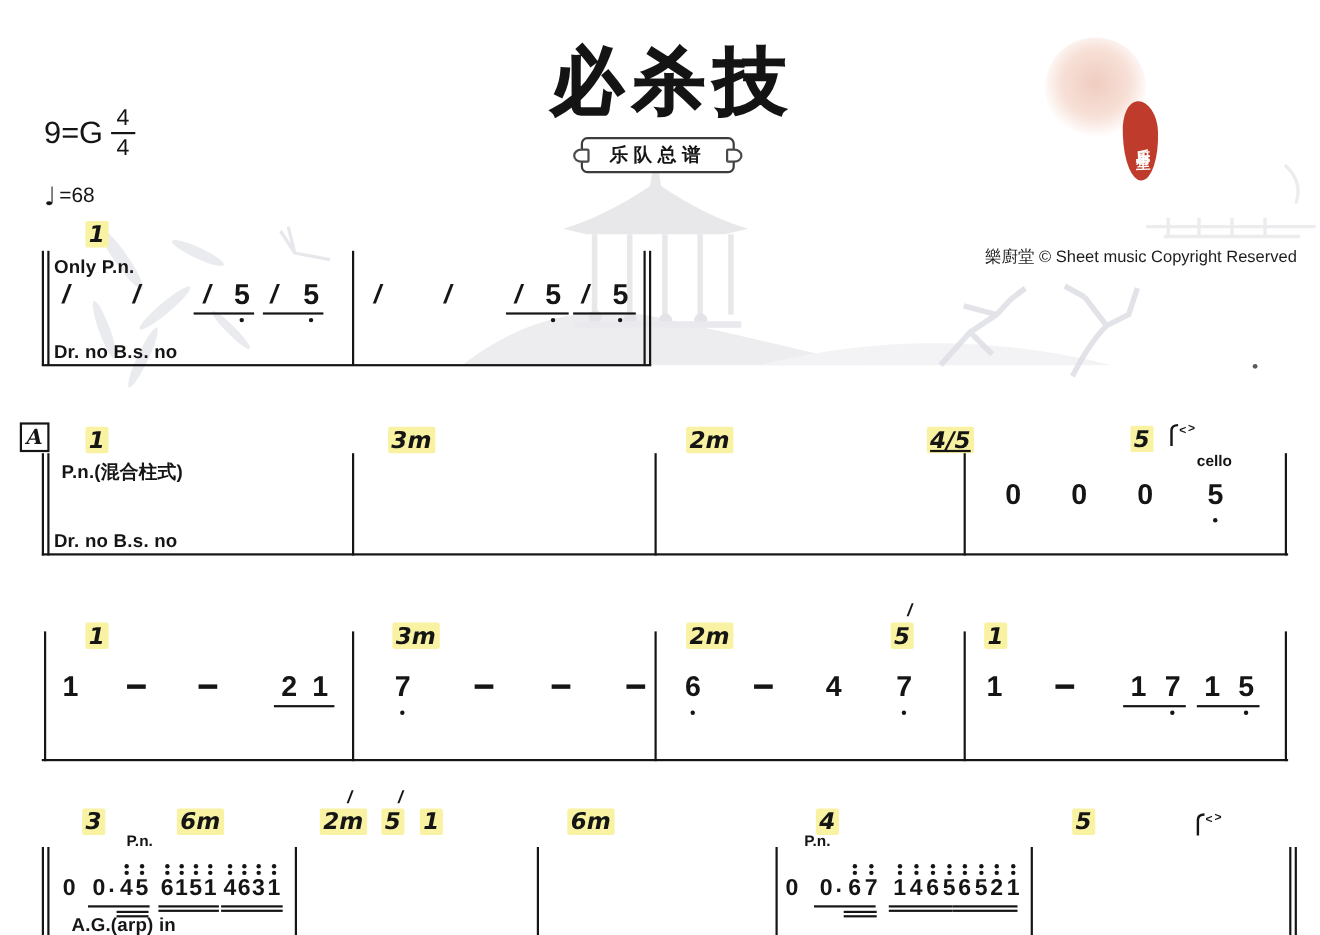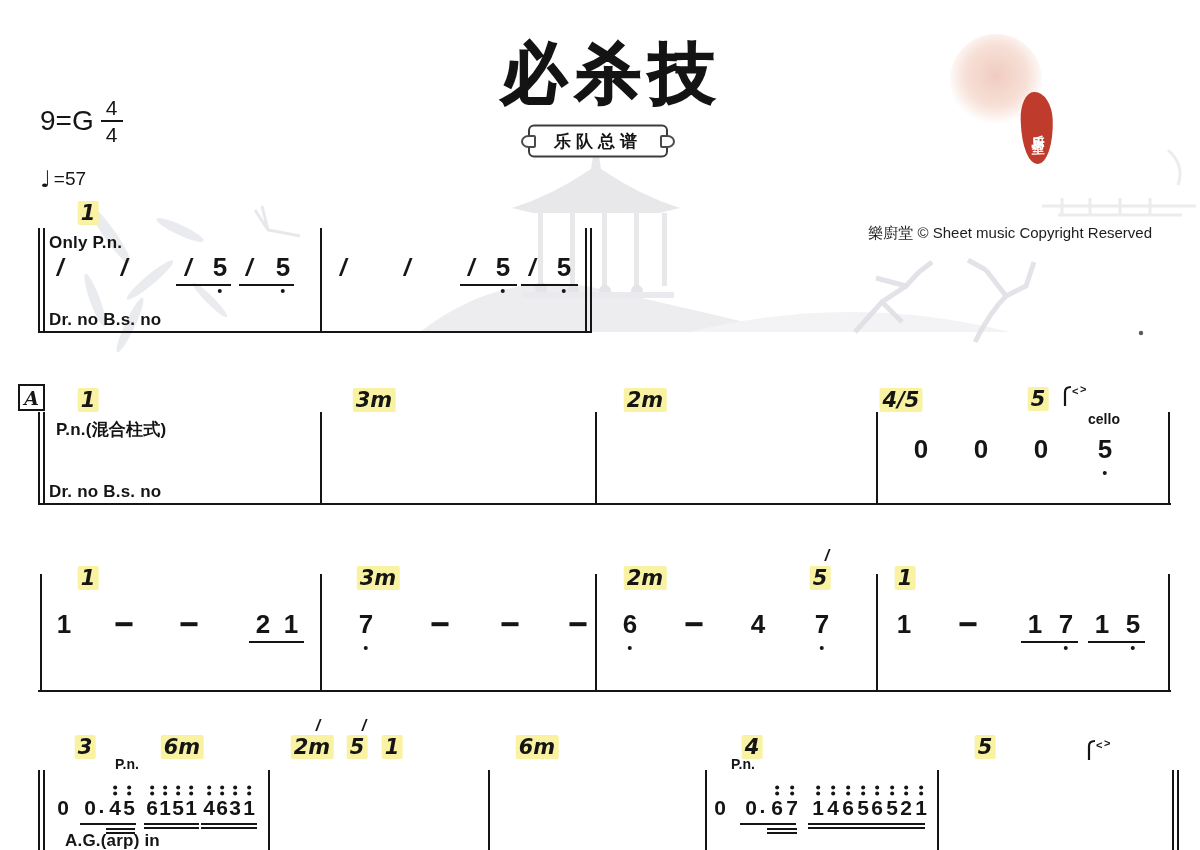--- a/index.html
+++ b/index.html
@@ -46,21 +46,21 @@
   #subtitle::after{right:-9px;border-radius:2px 50% 50% 2px;}
   #sun{position:absolute;left:950px;top:34px;width:92px;height:92px;border-radius:50%;z-index:0;
        background:radial-gradient(circle at 50% 45%,#f0ccc0 0%,#f7e0d7 45%,rgba(255,255,255,0) 72%);}
   #seal{position:absolute;left:1021px;top:92px;width:32px;height:72px;background:#bf3b2b;
         border-radius:45% 55% 52% 48% / 38% 40% 62% 58%;transform:rotate(-2deg);
         display:flex;align-items:center;justify-content:center;z-index:1;
         writing-mode:vertical-rl;text-orientation:upright;
         color:#fff;font:700 13px "DejaVu Sans",sans-serif;letter-spacing:3px;}
   #credits{position:absolute;right:32px;top:90px;text-align:right;z-index:1;
            font:400 19px "Liberation Sans",sans-serif;line-height:27px;color:#222;}
-  #copyright{position:absolute;right:48px;top:224px;font:400 15px "Liberation Sans",sans-serif;color:#1d1d1d;}
+  #copyright{position:absolute;right:21px;top:224px;font:400 15px "Liberation Sans",sans-serif;color:#1d1d1d;}
   #rehearsal{position:absolute;left:18px;top:384px;width:27px;height:27px;border:2.5px solid #151515;
              box-sizing:border-box;display:flex;align-items:center;justify-content:center;
              font:italic 700 19px "DejaVu Serif",serif;background:#fff;z-index:2;}
 </style>
 </head>
 <body>
 
 <div class="page">
 
   <div id="sun"></div>
@@ -108,21 +108,21 @@
   <div id="keybox">
     <span id="key-prefix">9=G</span>
     <span class="frac">
       <span>4</span>
       <span class="bar-line"></span>
       <span>4</span>
     </span>
   </div>
   <div id="tempo">
     <span class="glyph">♩</span>
-    <span class="val">=57</span>
+    <span class="val">=68</span>
   </div>
   <div id="subtitle">乐队总谱</div>
   <div id="title">必杀技</div>
   <div id="seal">乐厨堂</div>
   <div id="copyright">樂廚堂 ©  Sheet music Copyright Reserved</div>
 
   <div id="score">
     <div id="rehearsal">A</div>
   <div class="t ch" style="left: 88px; top: 213px;">1</div>
       <div class="t lb left" style="left: 49px; top: 243px;">Only P.n.</div>
@@ -143,21 +143,21 @@
       <div class="t nt" style="left: 503px; top: 267px;">5<span class="db">
           <i class="dot"></i>
         </span></div>
       <div class="t sl" style="left: 532px; top: 268px;">/</div>
       <div class="t nt" style="left: 564px; top: 267px;">5<span class="db">
           <i class="dot"></i>
         </span></div>
       <div class="t ch" style="left: 88px; top: 400px;">1</div>
       <div class="t ch" style="left: 374px; top: 400px;">3m</div>
       <div class="t ch" style="left: 645px; top: 400px;">2m</div>
-      <div class="t ch" style="left: 901px; top: 400px;">4/5</div>
+      <div class="t ch" style="left: 864px; top: 400px; text-decoration: underline;">4/5</div>
       <div class="t ch" style="left: 1038px; top: 399px;">5</div>
       <div class="orn" style="left: 1072px; top: 398px;"><svg width="30" height="24" viewBox="0 0 30 24">
           <path d="M5 22 L5 8 Q5 3 11 3" fill="none" stroke="#151515" stroke-width="2.2"></path>
           <text x="12" y="11" font-size="11" font-weight="bold" fill="#151515">&lt;</text>
           <text x="20" y="9" font-size="11" font-weight="bold" fill="#151515">&gt;</text>
         </svg></div>
       <div class="t lbs" style="left: 1104px; top: 419px;">cello</div>
       <div class="t lb left" style="left: 56px; top: 429px;">P.n.(混合柱式)</div>
       <div class="t lb left" style="left: 49px; top: 492px;">Dr. no B.s. no</div>
       <div class="t nt" style="left: 921px; top: 449px;">0</div>

